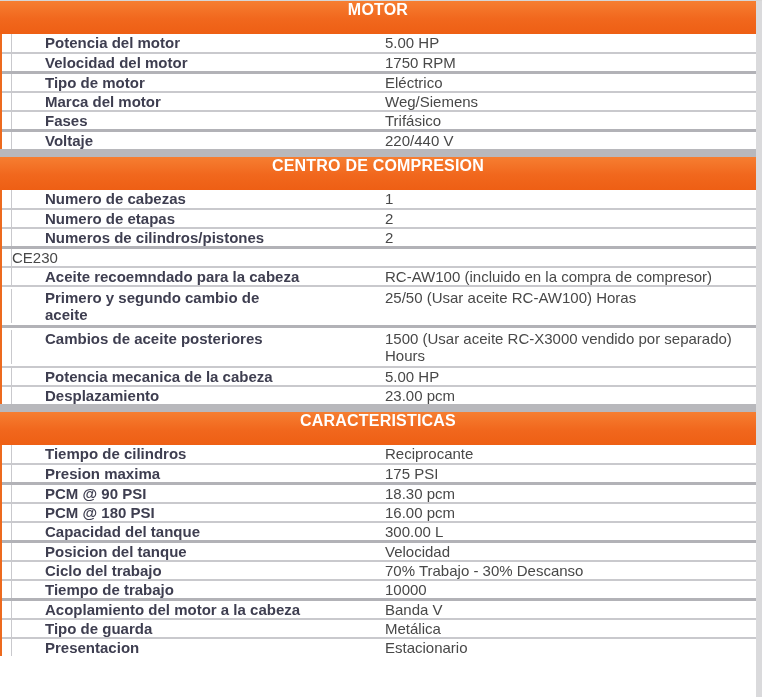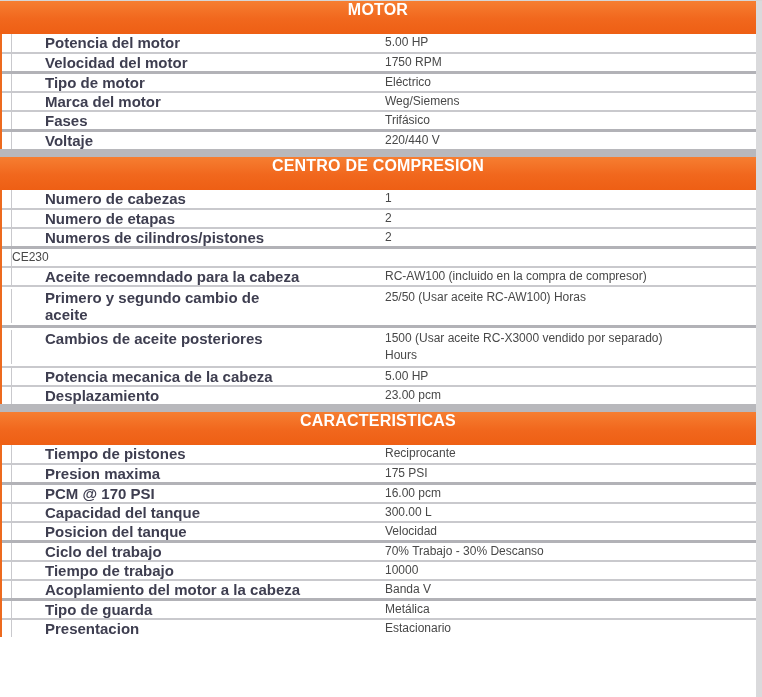--- a/index.html
+++ b/index.html
@@ -62,21 +62,21 @@
     padding-left: 33px;
     font-weight: bold;
     color: var(--label-color, #3e3e50);
     font-size: 15px;
     line-height: 17px;
     white-space: pre-line;
   }
   .value-cell {
     flex: 1 1 auto;
     color: var(--value-color, #484848);
-    font-size: 12px;
+    font-size: 15px;
     line-height: 17px;
     white-space: pre-line;
     padding-right: 2px;
   }
   
   .sec0 .row:nth-child(3), .sec0 .row:nth-child(6),
   .sec1 .row:nth-child(4), .sec1 .row:nth-child(7),
   .sec2 .row:nth-child(3), .sec2 .row:nth-child(6), .sec2 .row:nth-child(9) {
     border-top: 3px solid var(--separator-thick, #b2b2b7);
   }
@@ -178,31 +178,36 @@
     </div>
 
     <div class="section-divider"></div>
 
     <div class="section-header">
       <span>CARACTERISTICAS</span>
     </div>
     <div class="rows sec2">
       <div class="row">
           <div class="gutter-cell"></div>
-          <div class="label-cell">Tiempo de pistones</div>
+          <div class="label-cell">Tiempo de cilindros</div>
           <div class="value-cell">Reciprocante</div>
         </div>
       <div class="row">
           <div class="gutter-cell"></div>
           <div class="label-cell">Presion maxima</div>
           <div class="value-cell">175 PSI</div>
         </div>
       <div class="row">
           <div class="gutter-cell"></div>
-          <div class="label-cell">PCM @ 170 PSI</div>
+          <div class="label-cell">PCM @ 90 PSI</div>
+          <div class="value-cell">18.30 pcm</div>
+        </div>
+      <div class="row">
+          <div class="gutter-cell"></div>
+          <div class="label-cell">PCM @ 180 PSI</div>
           <div class="value-cell">16.00 pcm</div>
         </div>
       <div class="row">
           <div class="gutter-cell"></div>
           <div class="label-cell">Capacidad del tanque</div>
           <div class="value-cell">300.00 L</div>
         </div>
       <div class="row">
           <div class="gutter-cell"></div>
           <div class="label-cell">Posicion del tanque</div>

